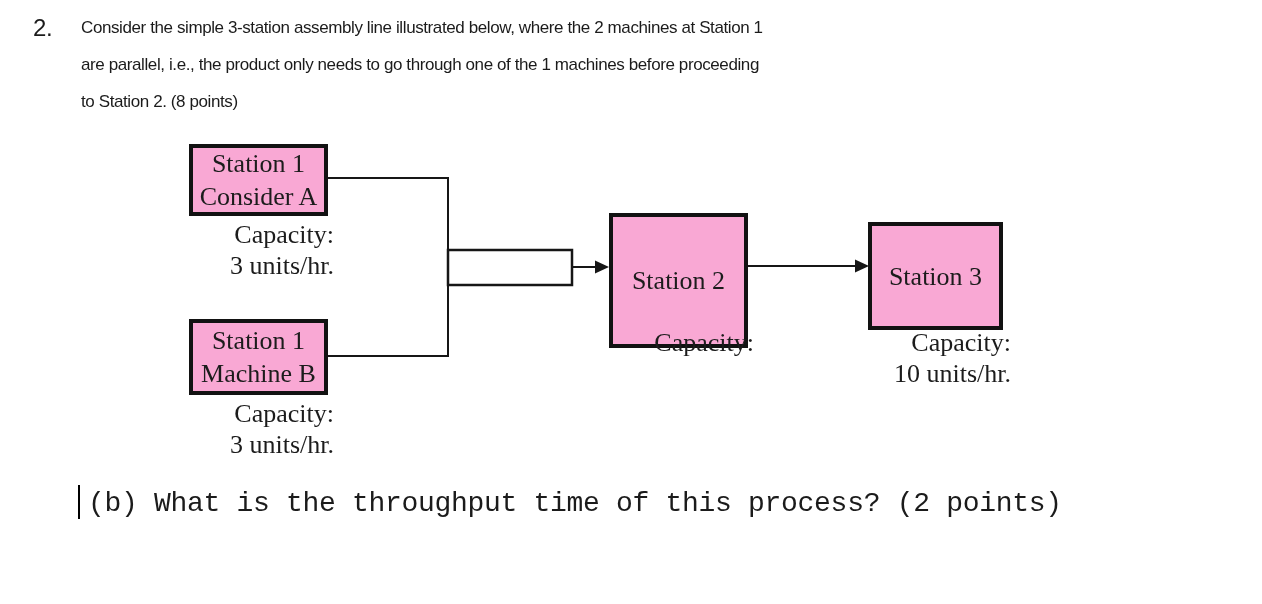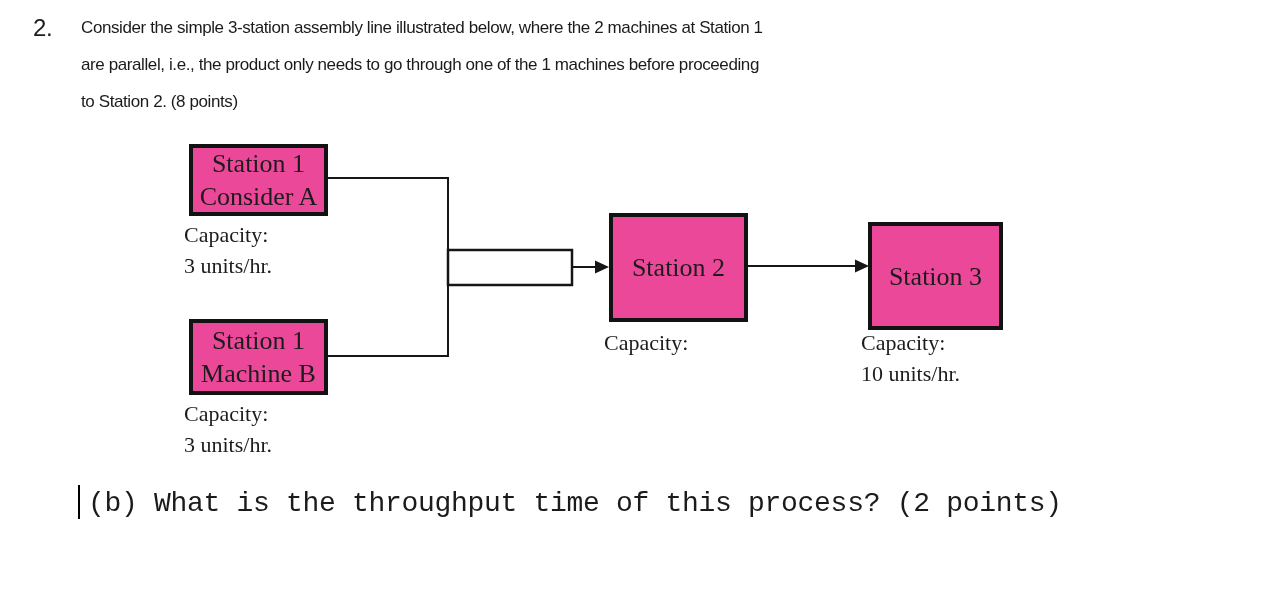--- a/index.html
+++ b/index.html
@@ -34,33 +34,33 @@
   .caret {
     position:absolute; left:78px; top:485px;
     width:2px; height:34px; background:#000;
   }
 
   
   .serif { font-family:"Liberation Serif","DejaVu Serif",serif; color:#1c1c1c; }
 
   .node {
     position:absolute; box-sizing:border-box;
-    border:4px solid #121212; background:#ec4899;
+    border:4px solid #121212; background:#f9a8d4;
     display:flex; flex-direction:column;
     align-items:center; justify-content:center;
     text-align:center; font-size:26px; line-height:33px;
   }
   .machine-a { left:189px; top:144px; width:139px; height:72px; }
   .machine-b { left:189px; top:319px; width:139px; height:76px; }
-  .station-2 { left:609px; top:213px; width:139px; height:109px; }
+  .station-2 { left:609px; top:213px; width:139px; height:135px; }
   .station-3 { left:868px; top:222px; width:135px; height:108px; }
 
   .cap {
-    position:absolute; text-align:left;
-    font-size:22px; line-height:31px; white-space:nowrap;
+    position:absolute; text-align:right;
+    font-size:26px; line-height:31px; white-space:nowrap;
   }
   .cap-a { left:184px; top:219px; width:150px; }
   .cap-b { left:184px; top:398px; width:150px; }
   .cap-2 { left:604px; top:327px; width:150px; }
   .cap-3 { left:861px; top:327px; width:150px; }
 
   .connectors {
     position:absolute; left:0; top:0; width:1262px; height:604px;
     pointer-events:none;
   }

